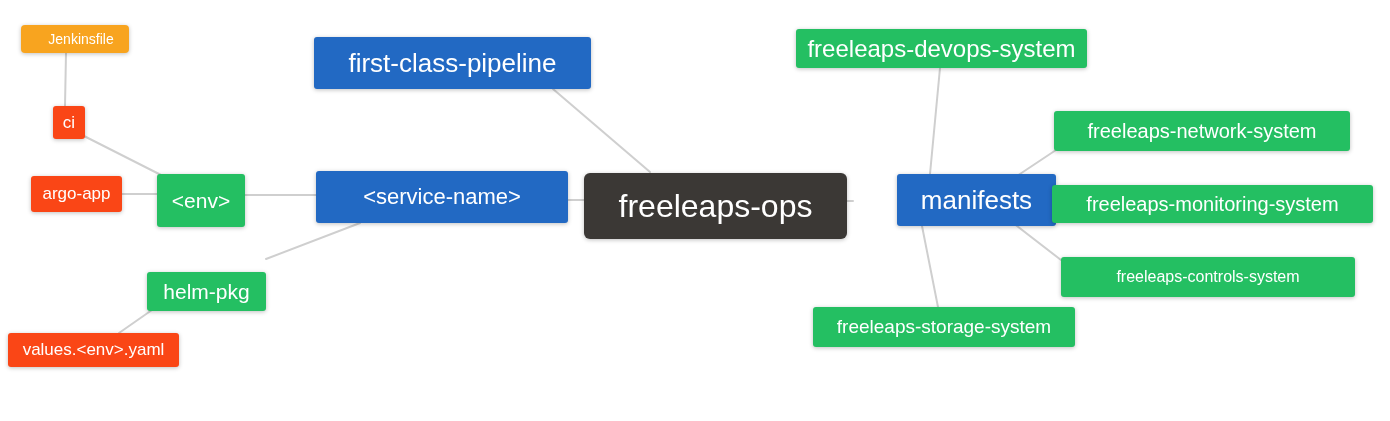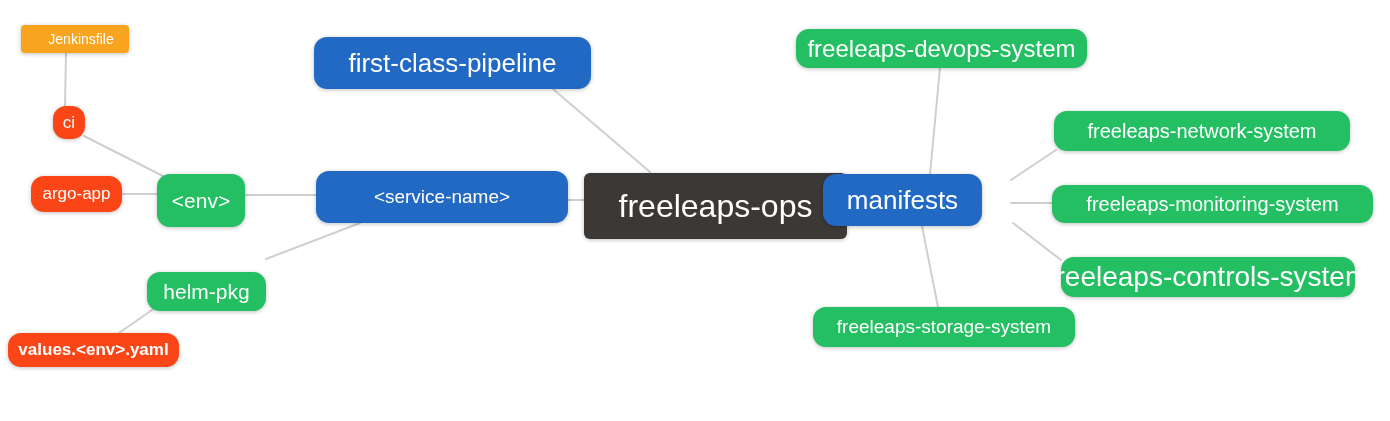--- a/index.html
+++ b/index.html
@@ -26,46 +26,46 @@
     stroke-linecap: round;
     fill: none;
   }
   .node {
     position: absolute;
     display: flex;
     align-items: center;
     justify-content: center;
     white-space: nowrap;
     color: var(--text, #ffffff);
-    border-radius: 13px;
+    border-radius: 3px;
     box-shadow: 0 1px 4px rgba(0,0,0,0.25);
     cursor: pointer;
     user-select: none;
   }
   .lv-root { background: var(--root-bg, #3b3835); border-radius: 6px; }
   .lv-1    { background: var(--level1-bg, #2269c3); }
   .lv-2    { background: var(--level2-bg, #24bf62); }
   .lv-3    { background: var(--level3-bg, #fa4616); }
   .lv-4    { background: var(--level4-bg, #f8a41f); border-radius: 4px; padding-left: 12px; }
 
   
   .p-root        { left: 584px; top: 173px; width: 263px; height: 66px; font-size: 32px; }
   .p-fcp         { left: 314px; top:  37px; width: 277px; height: 52px; font-size: 26px; }
-  .p-svc         { left: 316px; top: 171px; width: 252px; height: 52px; font-size: 19px; }
-  .p-manifests   { left: 823px; top: 174px; width: 159px; height: 52px; font-size: 26px; }
+  .p-svc         { left: 316px; top: 171px; width: 252px; height: 52px; font-size: 22px; }
+  .p-manifests   { left: 897px; top: 174px; width: 159px; height: 52px; font-size: 26px; }
   .p-env         { left: 157px; top: 174px; width:  88px; height: 53px; font-size: 21px; }
   .p-helm        { left: 147px; top: 272px; width: 119px; height: 39px; font-size: 21px; }
   .p-ci          { left:  53px; top: 106px; width:  32px; height: 33px; font-size: 17px; }
   .p-argo        { left:  31px; top: 176px; width:  91px; height: 36px; font-size: 17px; }
-  .p-values      { left:   8px; top: 333px; width: 171px; height: 34px; font-size: 17px; font-weight: bold; }
+  .p-values      { left:   8px; top: 333px; width: 171px; height: 34px; font-size: 17px; }
   .p-jenkinsfile { left:  21px; top:  25px; width:  96px; height: 28px; font-size: 14px; }
   .p-devops      { left: 796px; top:  29px; width: 291px; height: 39px; font-size: 24px; }
   .p-network     { left: 1054px; top: 111px; width: 296px; height: 40px; font-size: 20px; }
   .p-monitoring  { left: 1052px; top: 185px; width: 321px; height: 38px; font-size: 20px; }
-  .p-controls    { left: 1061px; top: 257px; width: 294px; height: 40px; font-size: 28px; }
+  .p-controls    { left: 1061px; top: 257px; width: 294px; height: 40px; font-size: 16px; }
   .p-storage     { left: 813px; top: 307px; width: 262px; height: 40px; font-size: 19px; }
 </style>
 </head>
 <body>
 
 <div class="stage">
 
   <svg class="edges" viewBox="0 0 1390 421" xmlns="http://www.w3.org/2000/svg">
     <line x1="66" y1="53" x2="65" y2="106"></line>
     <line x1="84" y1="136" x2="163" y2="176"></line>

